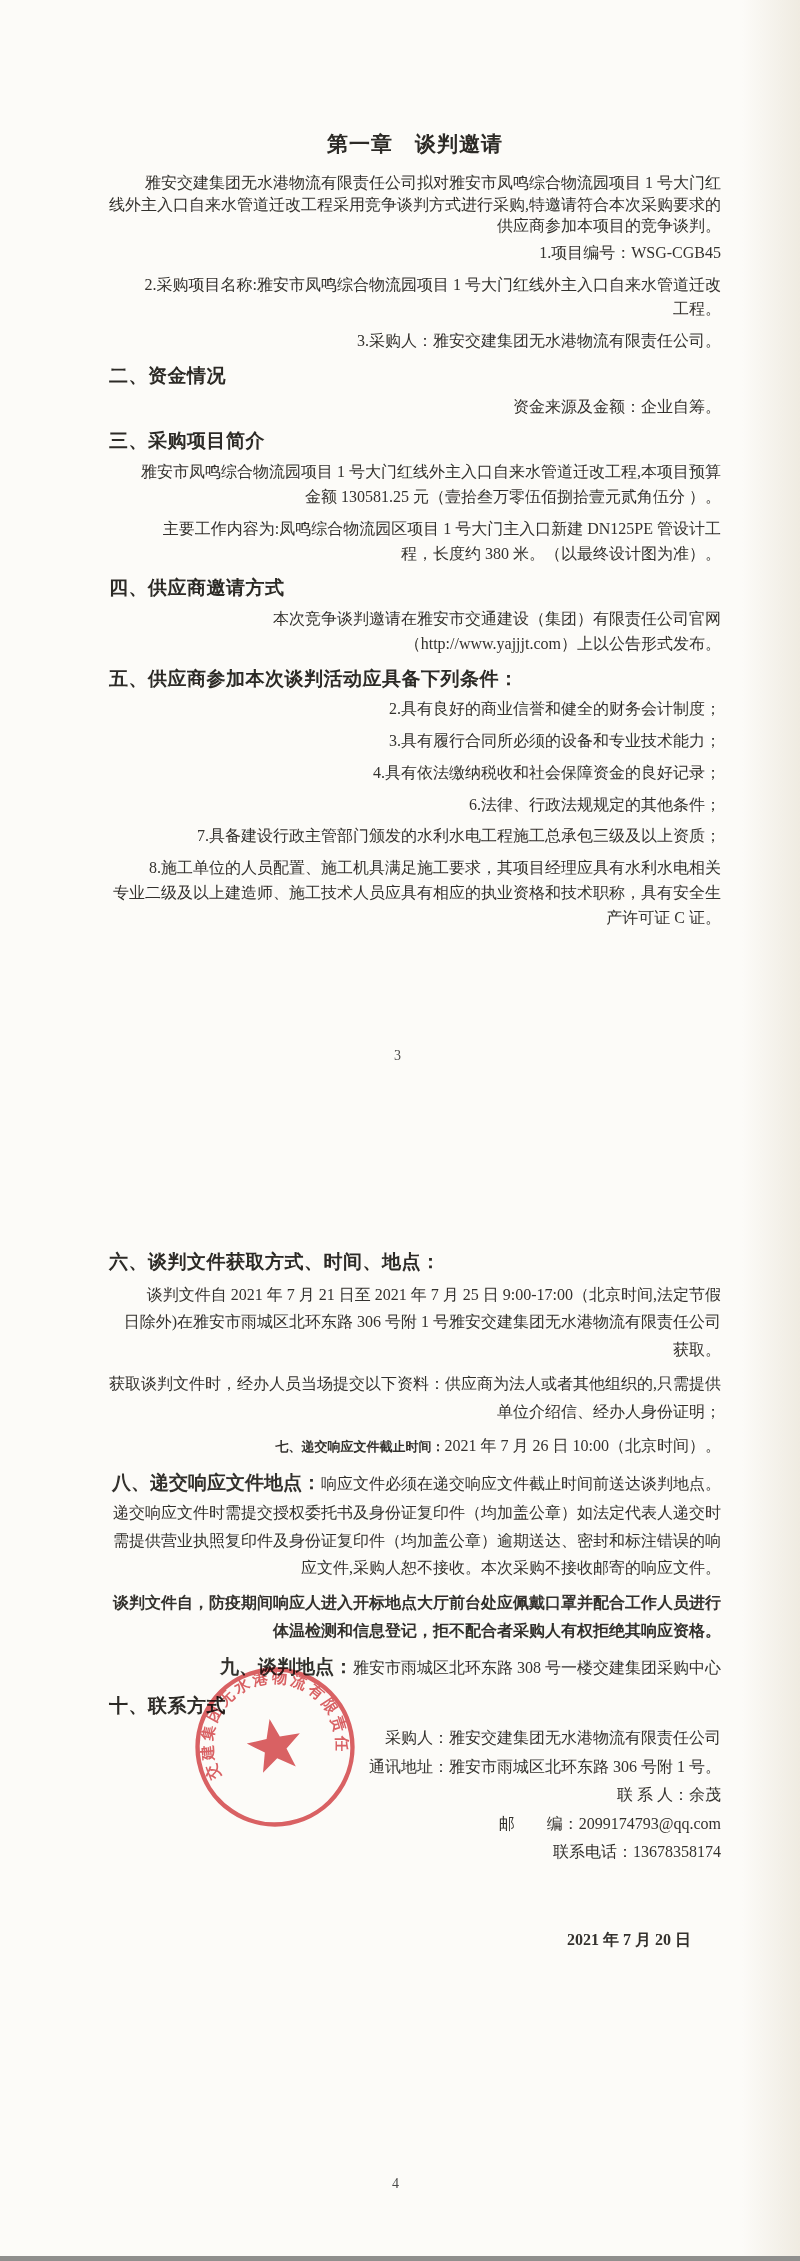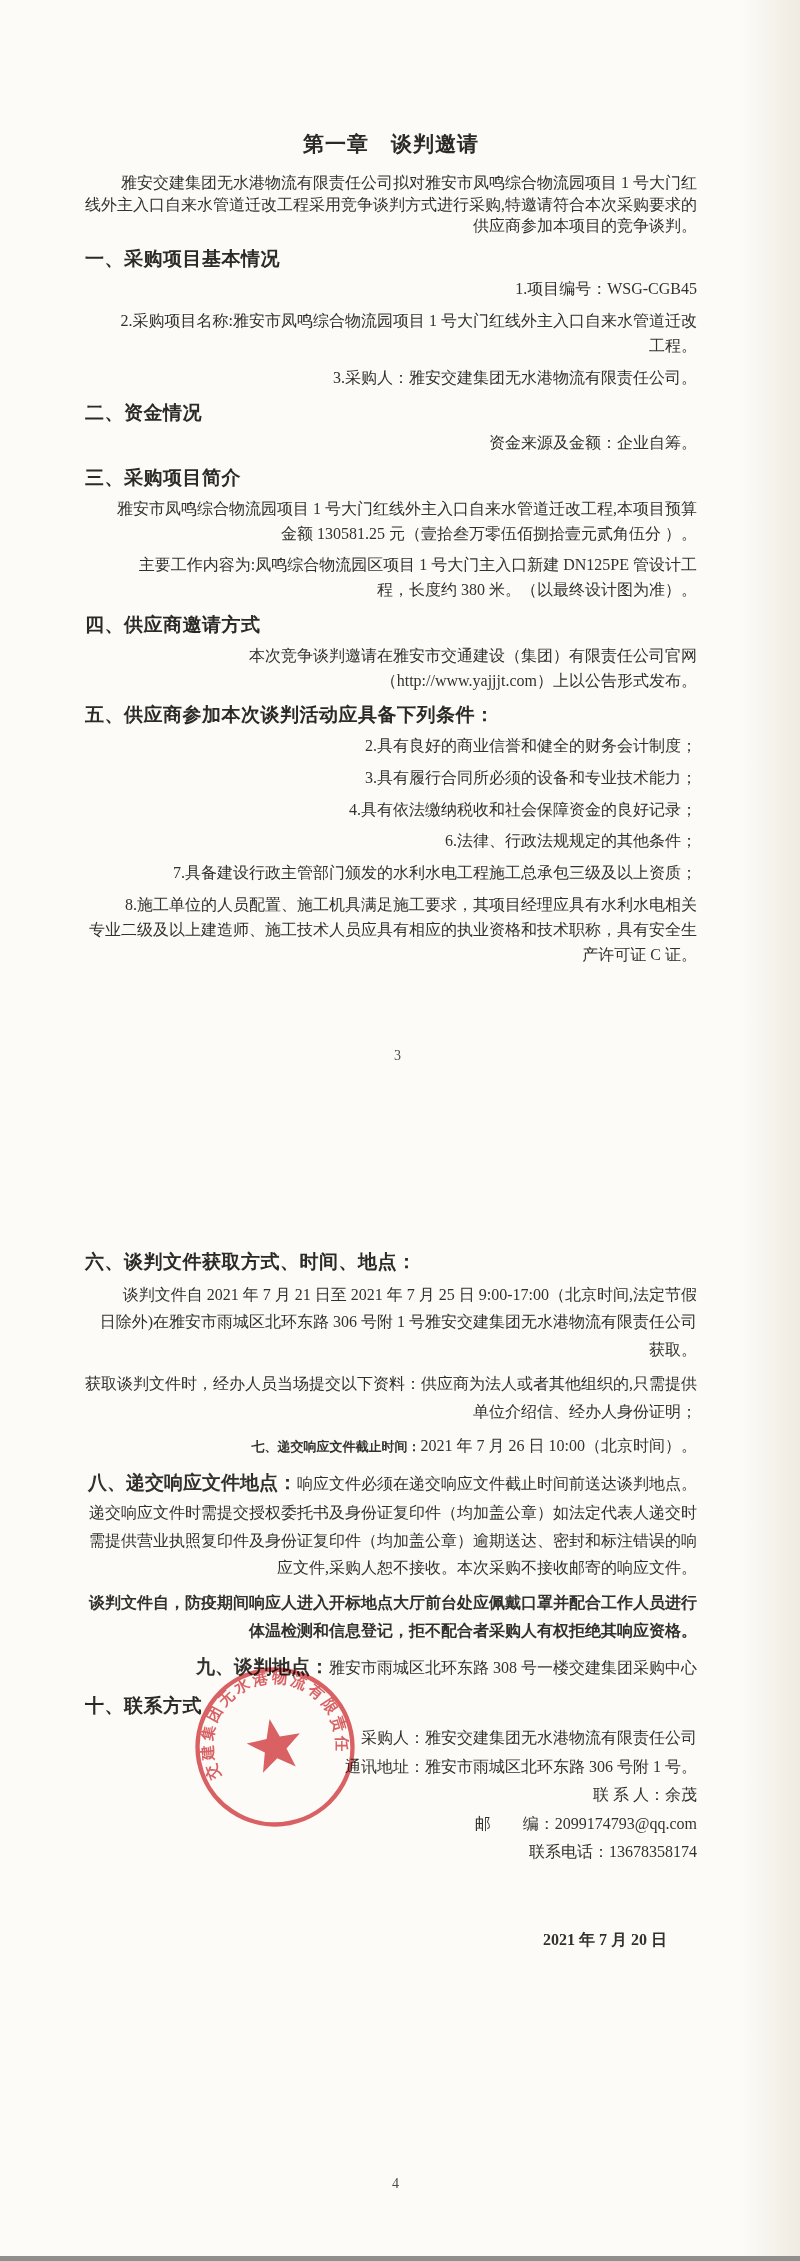--- a/index.html
+++ b/index.html
@@ -9,21 +9,21 @@
     font-family:"Liberation Serif","DejaVu Serif",serif;
     color:#33312d;
     position:relative;
     overflow:hidden;
   }
   .scan{position:absolute;inset:0;background:#fcfbf8;}
   .edge-right{position:absolute;top:0;right:0;width:58px;height:100%;
     background:linear-gradient(to right, rgba(236,232,222,0), #efebe1);}
   .edge-bottom{position:absolute;left:0;bottom:0;width:100%;height:5px;background:#8f8f8d;}
 
-  .col{position:absolute;left:85px;width:612px;font-size:16px;}
+  .col{position:absolute;left:109px;width:612px;font-size:16px;}
 
   .doc-title{font-size:21px;font-weight:bold;text-align:center;
     letter-spacing:1px;margin:0 0 14px 0;color:#2c2a26;}
   .h{font-size:19px;font-weight:bold;margin:10px 0 6px 0;line-height:1.3;
     letter-spacing:.5px;color:#2c2a26;}
   p{margin:0 0 7px 0;line-height:1.55;text-align:right;}
   .ind{text-indent:2em;}
   .tight{line-height:1.35;margin-bottom:4px;}
   .wide{line-height:1.72;}
   .cond p{margin:0 0 7px 0;}
@@ -47,21 +47,20 @@
 </head>
 <body>
 
 <div class="scan">
 
   <div class="col" style="top:130px;">
     <div class="doc-title">第一章　谈判邀请</div>
 
     <p class="ind tight">雅安交建集团无水港物流有限责任公司拟对雅安市凤鸣综合物流园项目 1 号大门红线外主入口自来水管道迁改工程采用竞争谈判方式进行采购,特邀请符合本次采购要求的供应商参加本项目的竞争谈判。</p>
 
-    <div class="h">一、采购项目基本情况</div>
     <p class="ind">1.项目编号：WSG-CGB45</p>
     <p class="ind">2.采购项目名称:雅安市凤鸣综合物流园项目 1 号大门红线外主入口自来水管道迁改工程。</p>
     <p class="ind">3.采购人：雅安交建集团无水港物流有限责任公司。</p>
 
     <div class="h">二、资金情况</div>
     <p class="ind">资金来源及金额：企业自筹。</p>
 
     <div class="h">三、采购项目简介</div>
     <p class="ind">雅安市凤鸣综合物流园项目 1 号大门红线外主入口自来水管道迁改工程,本项目预算金额 130581.25 元（壹拾叁万零伍佰捌拾壹元贰角伍分 ）。</p>
     <p class="ind">主要工作内容为:凤鸣综合物流园区项目 1 号大门主入口新建 DN125PE 管设计工程，长度约 380 米。（以最终设计图为准）。</p>

